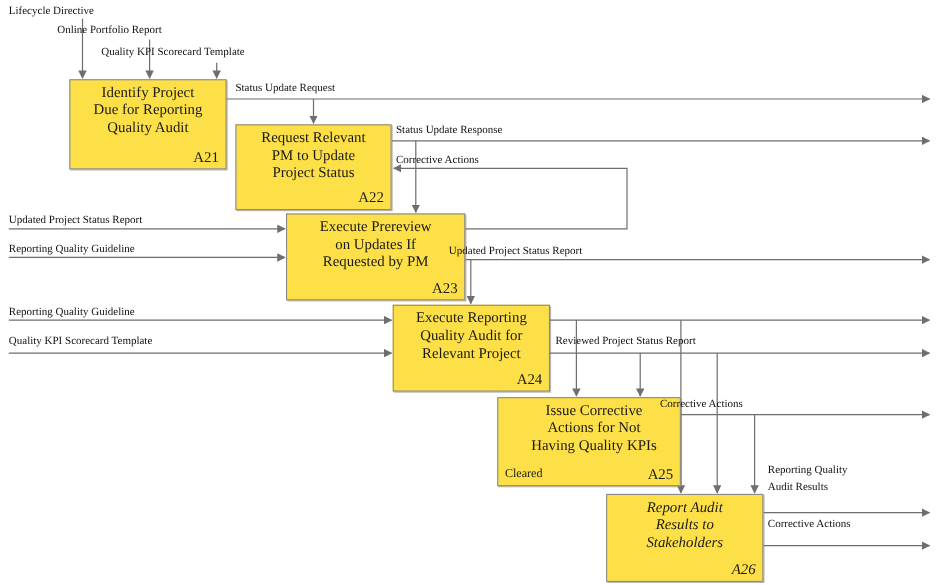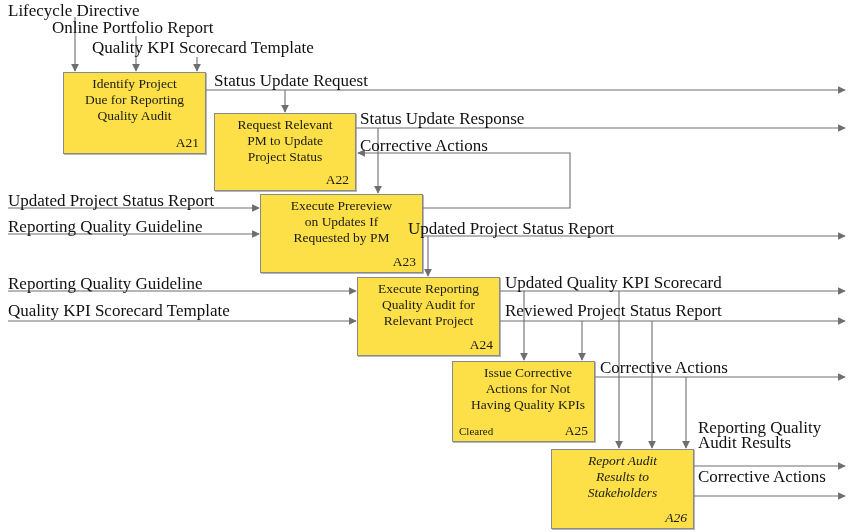--- a/index.html
+++ b/index.html
@@ -56,21 +56,21 @@
     position:absolute;
     left:6px;
     bottom:2px;
     font-size:11px;
     line-height:16px;
     text-align:left;
   }
   
   .lbl{
     position:absolute;
-    font-size:17px;
+    font-size:10px;
     line-height:15px;
     white-space:pre-line;
     color:#111;
     z-index:4;
     background:transparent;
   }
 </style>
 </head>
 <body>
 
@@ -143,21 +143,21 @@
     <span class="code">A23</span>
   </div>
 
   <div class="abox" id="box-A24" style="left: 357px; top: 277px; width: 143px; height: 79px;">
     <span class="ttl">Execute Reporting
 Quality Audit for
 Relevant Project</span>
     <span class="code">A24</span>
   </div>
 
-  <div class="abox" id="box-A25" style="left: 452px; top: 361px; width: 143px; height: 81px; padding-left: 14px;">
+  <div class="abox" id="box-A25" style="left: 452px; top: 361px; width: 167px; height: 81px; padding-left: 14px;">
     <span class="ttl">Issue Corrective
 Actions for Not
 Having Quality KPIs</span>
     <span class="lastline">Cleared</span>
     <span class="code">A25</span>
   </div>
 
   <div class="abox" id="box-A26" style="left: 551px; top: 449px; width: 143px; height: 80px; font-style: italic;">
     <span class="ttl">Report Audit
 Results to
@@ -168,21 +168,20 @@
   <div class="lbl" style="left: 8px; top: 3px;">Lifecycle Directive</div>
   <div class="lbl" style="left: 52px; top: 20px;">Online Portfolio Report</div>
   <div class="lbl" style="left: 92px; top: 40px;">Quality KPI Scorecard Template</div>
   <div class="lbl" style="left: 360px; top: 111px;">Status Update Response</div>
   <div class="lbl" style="left: 214px; top: 73px;">Status Update Request</div>
   <div class="lbl" style="left: 360px; top: 138px;">Corrective Actions</div>
   <div class="lbl" style="left: 8px; top: 193px;">Updated Project Status Report</div>
   <div class="lbl" style="left: 8px; top: 219px;">Reporting Quality Guideline</div>
   <div class="lbl" style="left: 408px; top: 221px;">Updated Project Status Report</div>
   <div class="lbl" style="left: 8px; top: 276px;">Reporting Quality Guideline</div>
-  <div class="lbl" style="left: 505px; top: 275px;">Updated Quality KPI Scorecard</div>
   <div class="lbl" style="left: 8px; top: 303px;">Quality KPI Scorecard Template</div>
   <div class="lbl" style="left: 505px; top: 303px;">Reviewed Project Status Report</div>
   <div class="lbl" style="left: 600px; top: 360px;">Corrective Actions</div>
   <div class="lbl" style="left: 698px; top: 420px;">Reporting Quality
 Audit Results</div>
   <div class="lbl" style="left: 698px; top: 469px;">Corrective Actions</div>
 
 </div>
 
 </body></html>

